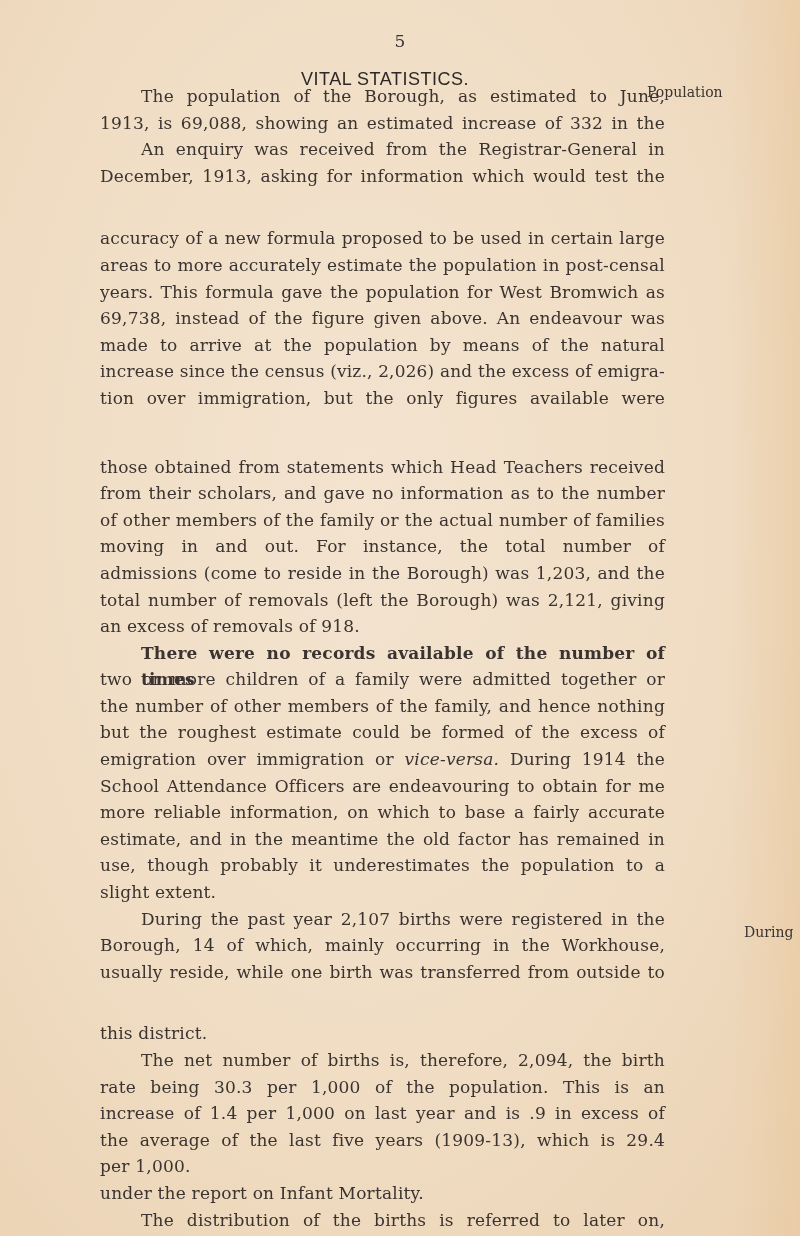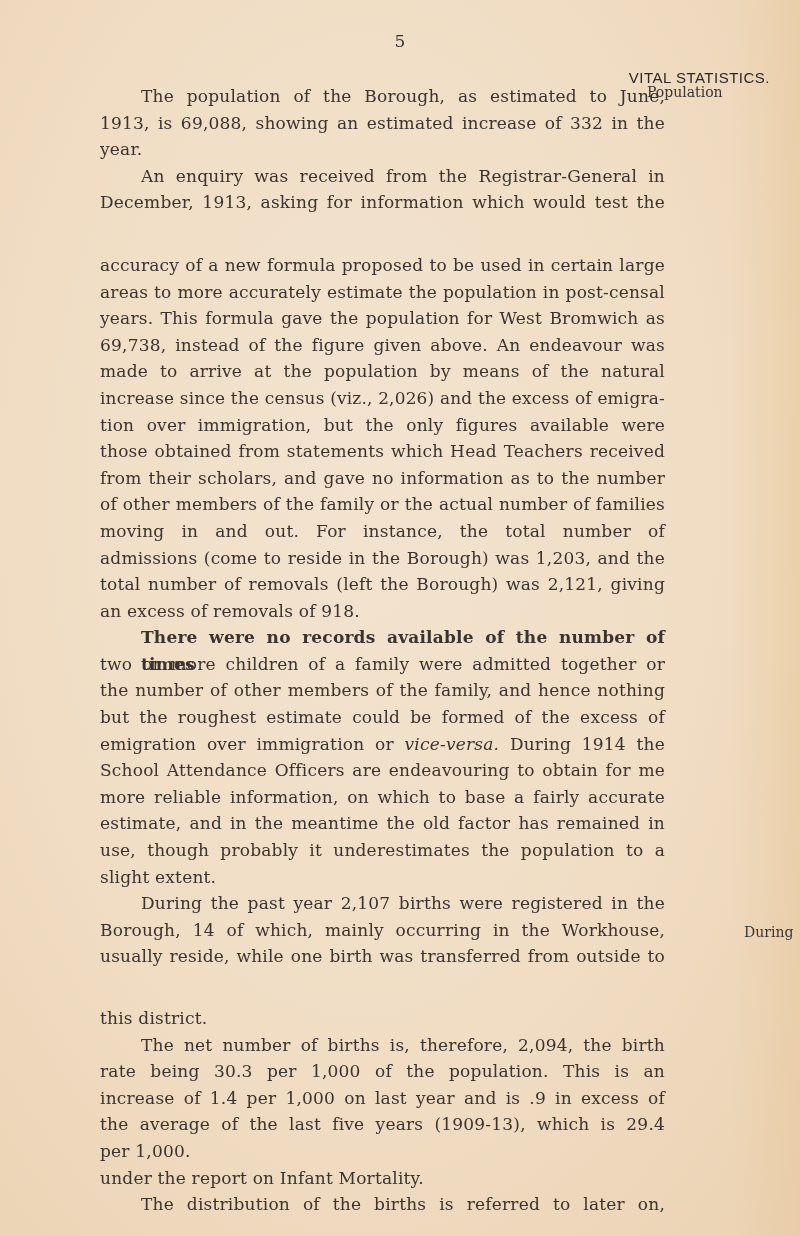--- a/index.html
+++ b/index.html
@@ -12,23 +12,23 @@
   .page-edge-right {
     position: absolute; top: 0; right: 0; width: 70px; height: 100%;
     background: linear-gradient(to right, rgba(235,205,165,0) 0%, rgba(232,200,158,0.55) 100%);
     pointer-events: none;
   }
   .page-number {
     position: absolute; top: 31px; left: 0; width: 800px; text-align: center;
     font-size: 17px; color: #3a3330;
   }
   .title {
-    position: absolute; top: 69px; left: 0; width: 770px; text-align: right;
+    position: absolute; top: 69px; left: 0; width: 770px; text-align: center;
     font-family: "Liberation Sans", "DejaVu Sans", sans-serif;
-    font-size: 15px; letter-spacing: 0.5px; color: #2d2826;
+    font-size: 18px; letter-spacing: 0.5px; color: #2d2826;
   }
   .body-col {
     position: absolute; top: 83px; left: 100px; width: 565px;
   }
   .line {
     height: 26.6px; line-height: 26.6px;
     font-size: 17px; letter-spacing: 0.2px;
     text-align: justify; text-align-last: justify;
     white-space: nowrap;
     transform-origin: left center;
@@ -52,34 +52,33 @@
 <div class="title">VITAL STATISTICS.</div>
 
 <div class="margin-note note-population">Population</div>
 <div class="margin-note note-births">During</div>
 
 <div class="body-col">
 
   <div>
     <div class="line indent" style="white-space: normal;">The population of the Borough, as estimated to June,</div>
     <div class="line" style="white-space: normal;">1913, is 69,088, showing an estimated increase of 332 in the</div>
-    <div class="line last" style="white-space: normal;">year.</div>
   </div>
 
   <div>
     <div class="line indent" style="white-space: normal;">An enquiry was received from the Registrar-General in</div>
     <div class="line" style="white-space: normal;">December, 1913, asking for information which would test the</div>
     <div class="line" style="white-space: normal; margin-top: 36px;">accuracy of a new formula proposed to be used in certain large</div>
     <div class="line" style="white-space: normal;">areas to more accurately estimate the population in post-censal</div>
     <div class="line" style="white-space: normal;">years. This formula gave the population for West Bromwich as</div>
     <div class="line" style="white-space: normal;">69,738, instead of the figure given above.  An endeavour was</div>
     <div class="line" style="white-space: normal;">made to arrive at the population by means of the natural</div>
     <div class="line" style="white-space: nowrap; text-align-last: left; transform: scaleX(0.9951); width: 567.781px;">increase since the census (viz., 2,026) and the excess of emigra-</div>
     <div class="line" style="white-space: normal;">tion over immigration, but the only figures available were</div>
-    <div class="line" style="white-space: normal;">those obtained from statements which Head Teachers received</div>
+    <div class="line" style="white-space: normal; margin-top: 42px;">those obtained from statements which Head Teachers received</div>
     <div class="line" style="white-space: normal;">from their scholars, and gave no information as to the number</div>
     <div class="line" style="white-space: normal;">of other members of the family or the actual number of families</div>
     <div class="line" style="white-space: normal;">moving in and out.  For instance, the total number of</div>
     <div class="line" style="white-space: normal;">admissions (come to reside in the Borough) was 1,203, and the</div>
     <div class="line" style="white-space: normal;">total number of removals (left the Borough) was 2,121, giving</div>
     <div class="line last" style="white-space: normal;">an excess of removals of 918.</div>
   </div>
 
   <div>
     <div class="line indent" style="white-space: normal; font-weight: bold;">There were no records available of the number of times</div>

